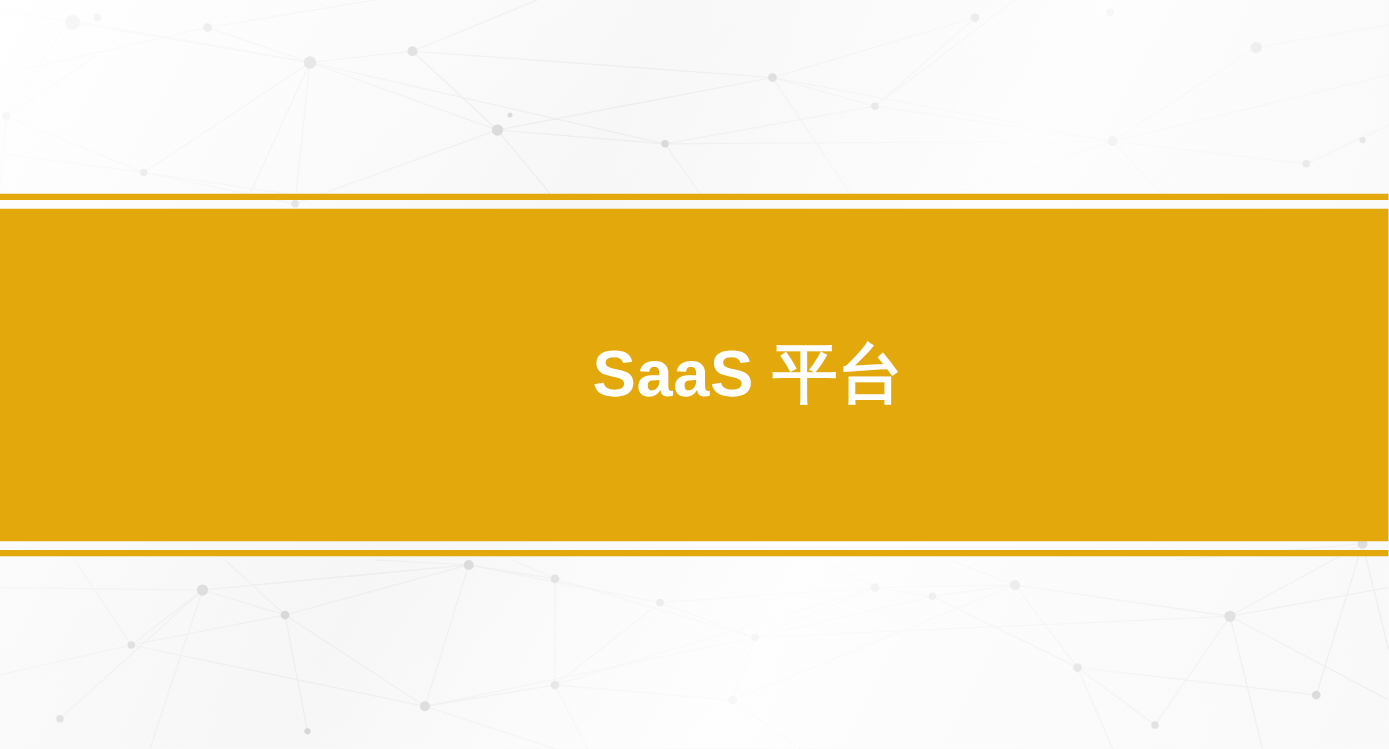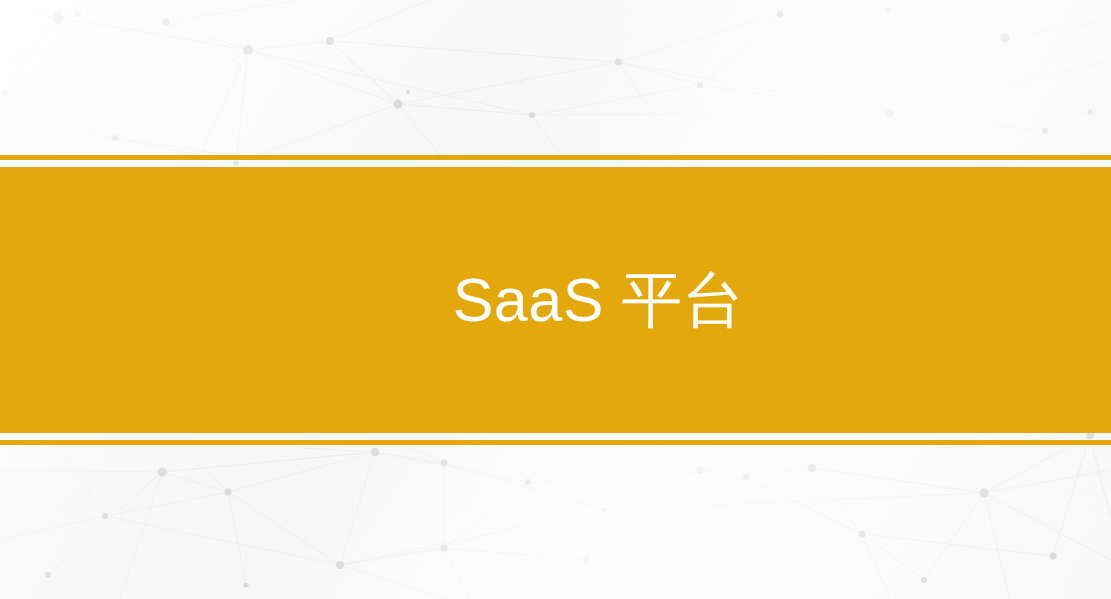--- a/index.html
+++ b/index.html
@@ -61,22 +61,22 @@
     align-items: center;
     justify-content: center;
   }
 
   
   #slide-title {
     margin: 0;
     padding: 0 0 0 86px;
     color: #ffffff;
     font-family: "Liberation Sans", "DejaVu Sans", sans-serif;
-    font-weight: normal;
-    font-size: 61px;
+    font-weight: bold;
+    font-size: 52px;
     line-height: 1;
     letter-spacing: 0.5px;
     white-space: nowrap;
     text-align: center;
   }
 </style>
 </head>
 <body>
 
 <div id="slide">

